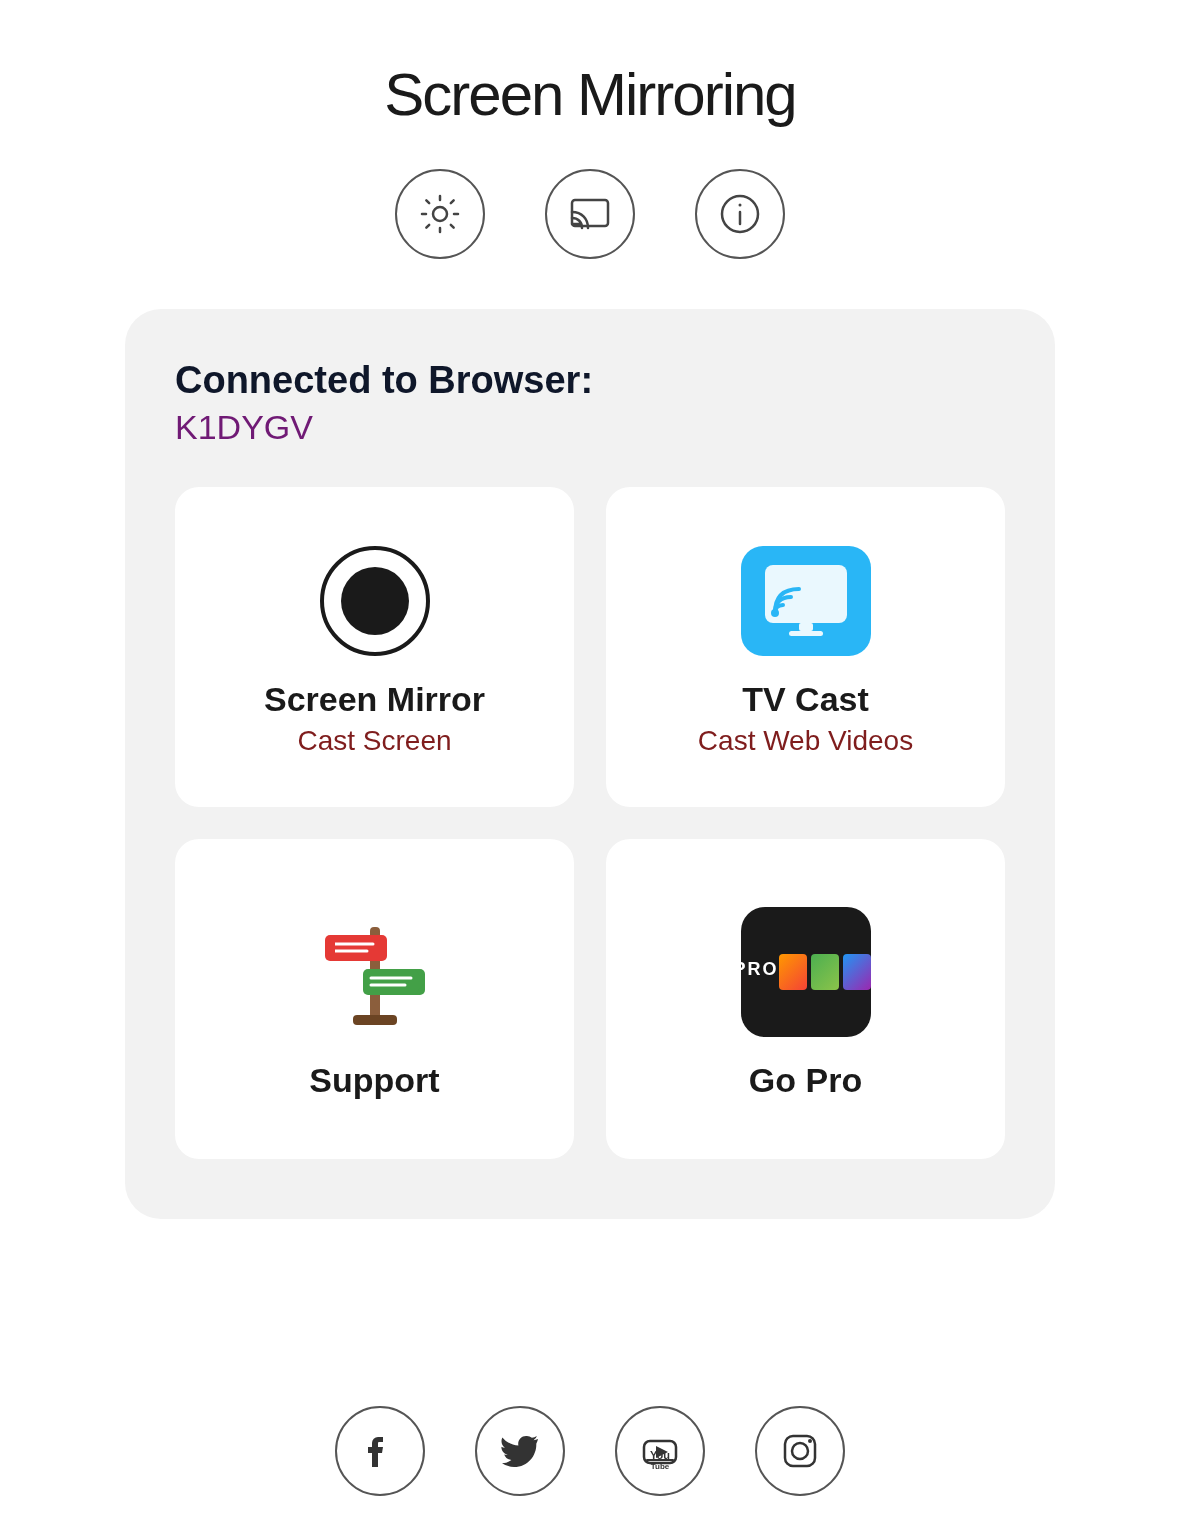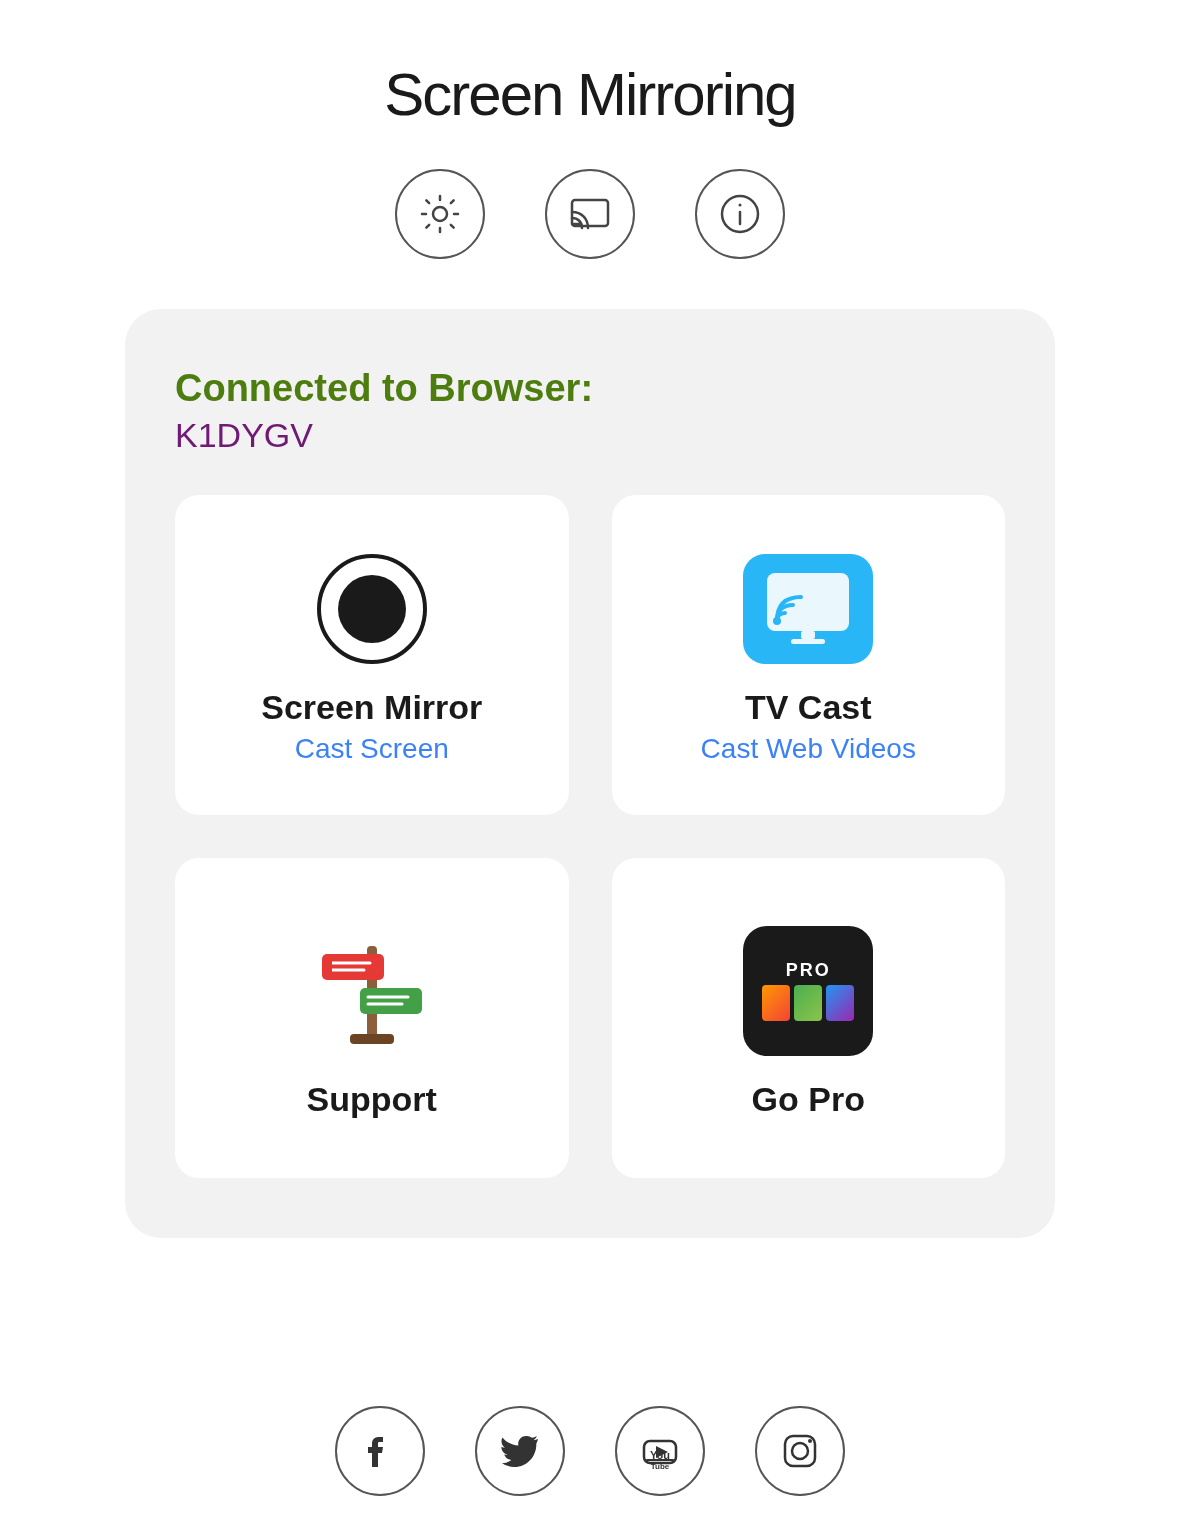--- a/index.html
+++ b/index.html
@@ -56,35 +56,34 @@
       flex-direction: column;
     }
 
     
     .connected-section {
       margin-bottom: 40px;
     }
     .connected-title {
       font-size: 38px;
       font-weight: 700;
-      color: #4d7c0f;
-      margin-top: 8px;
+      color: #0f172a;
     }
     .connected-id {
       font-size: 34px;
       font-weight: 400;
       color: #701a75;
       margin-top: 6px;
     }
 
     
     .grid {
       display: grid;
       grid-template-columns: 1fr 1fr;
-      gap: 43px;
+      gap: 32px;
     }
 
     .grid-item {
       background: #ffffff;
       border-radius: 24px;
       display: flex;
       flex-direction: column;
       align-items: center;
       justify-content: center;
       padding: 48px 24px 40px 24px;
@@ -102,21 +101,21 @@
     .grid-item-title {
       font-size: 34px;
       font-weight: 700;
       color: #1a1a1a;
       text-align: center;
     }
 
     .grid-item-subtitle {
       font-size: 28px;
       font-weight: 400;
-      color: #3b82f6;
+      color: #7f1d1d;
       text-align: center;
       margin-top: 6px;
     }
 
     
     .record-icon {
       width: 110px;
       height: 110px;
       border-radius: 50%;
       border: 4px solid #1a1a1a;
@@ -146,23 +145,22 @@
       height: 80px;
     }
 
     
     .gopro-icon {
       width: 130px;
       height: 130px;
       background: #1a1a1a;
       border-radius: 24px;
       display: flex;
-      flex-direction: column;
-      align-items: center;
-      justify-content: center;
+      align-items: center;
+      justify-content: flex-end;
       position: relative;
     }
     .gopro-pro-badge {
       font-size: 18px;
       font-weight: 700;
       color: #fff;
       letter-spacing: 2px;
       margin-bottom: 4px;
     }
     .gopro-screens {

